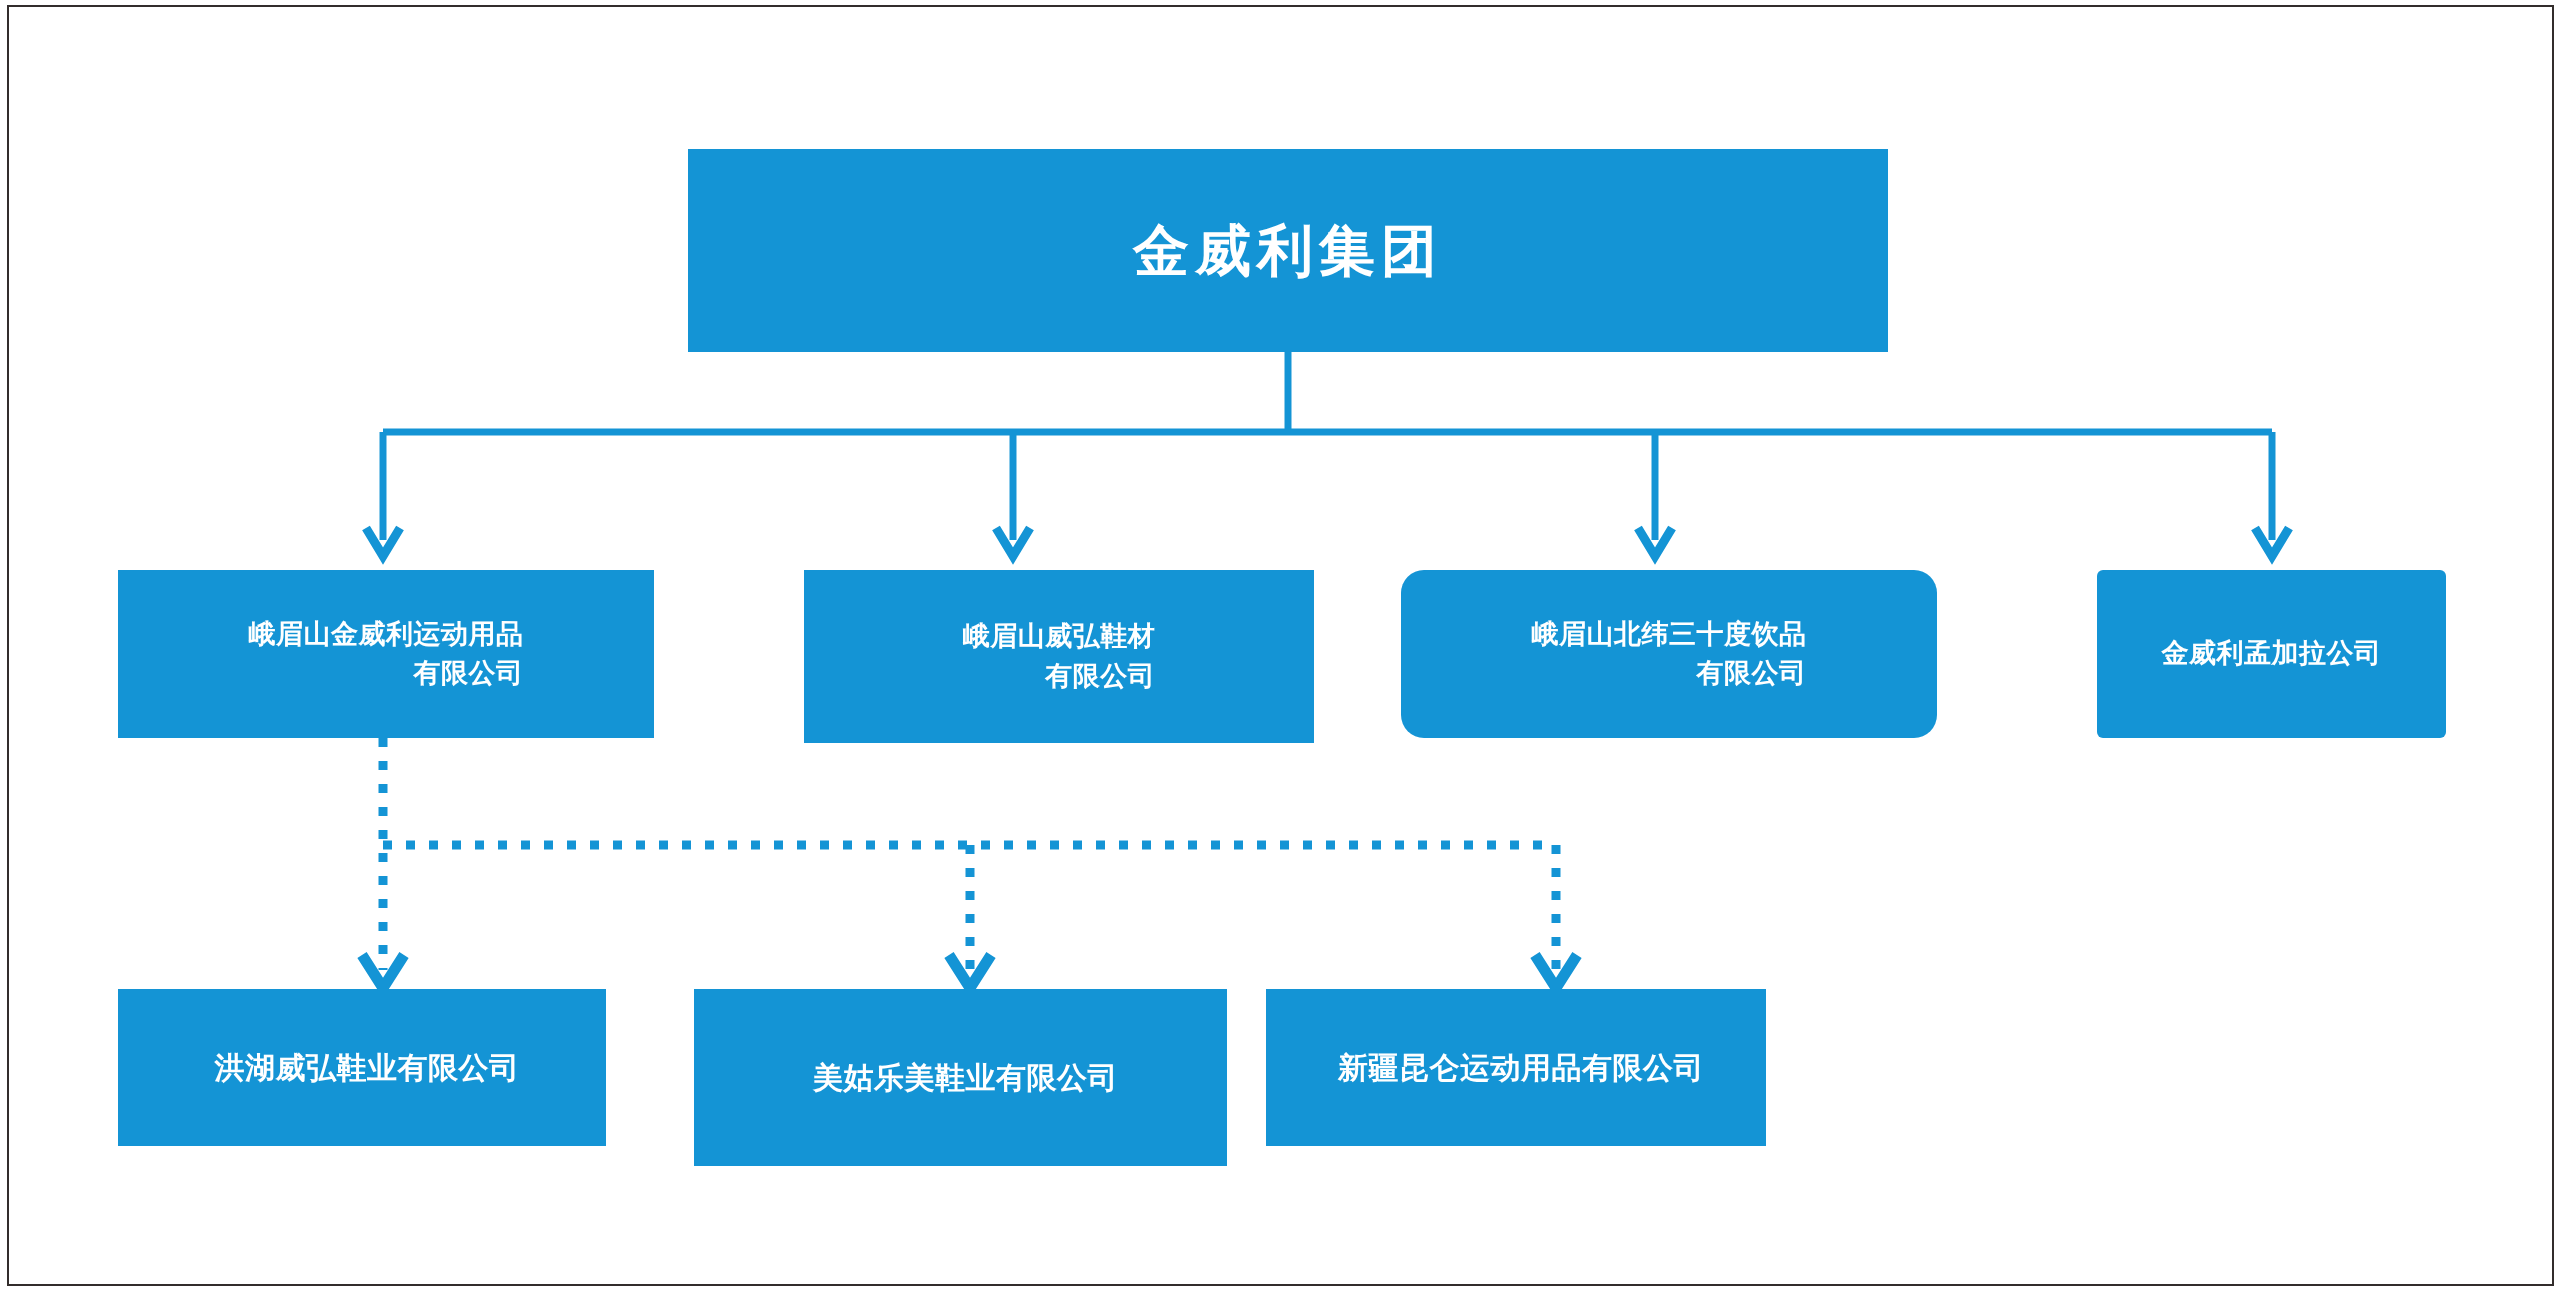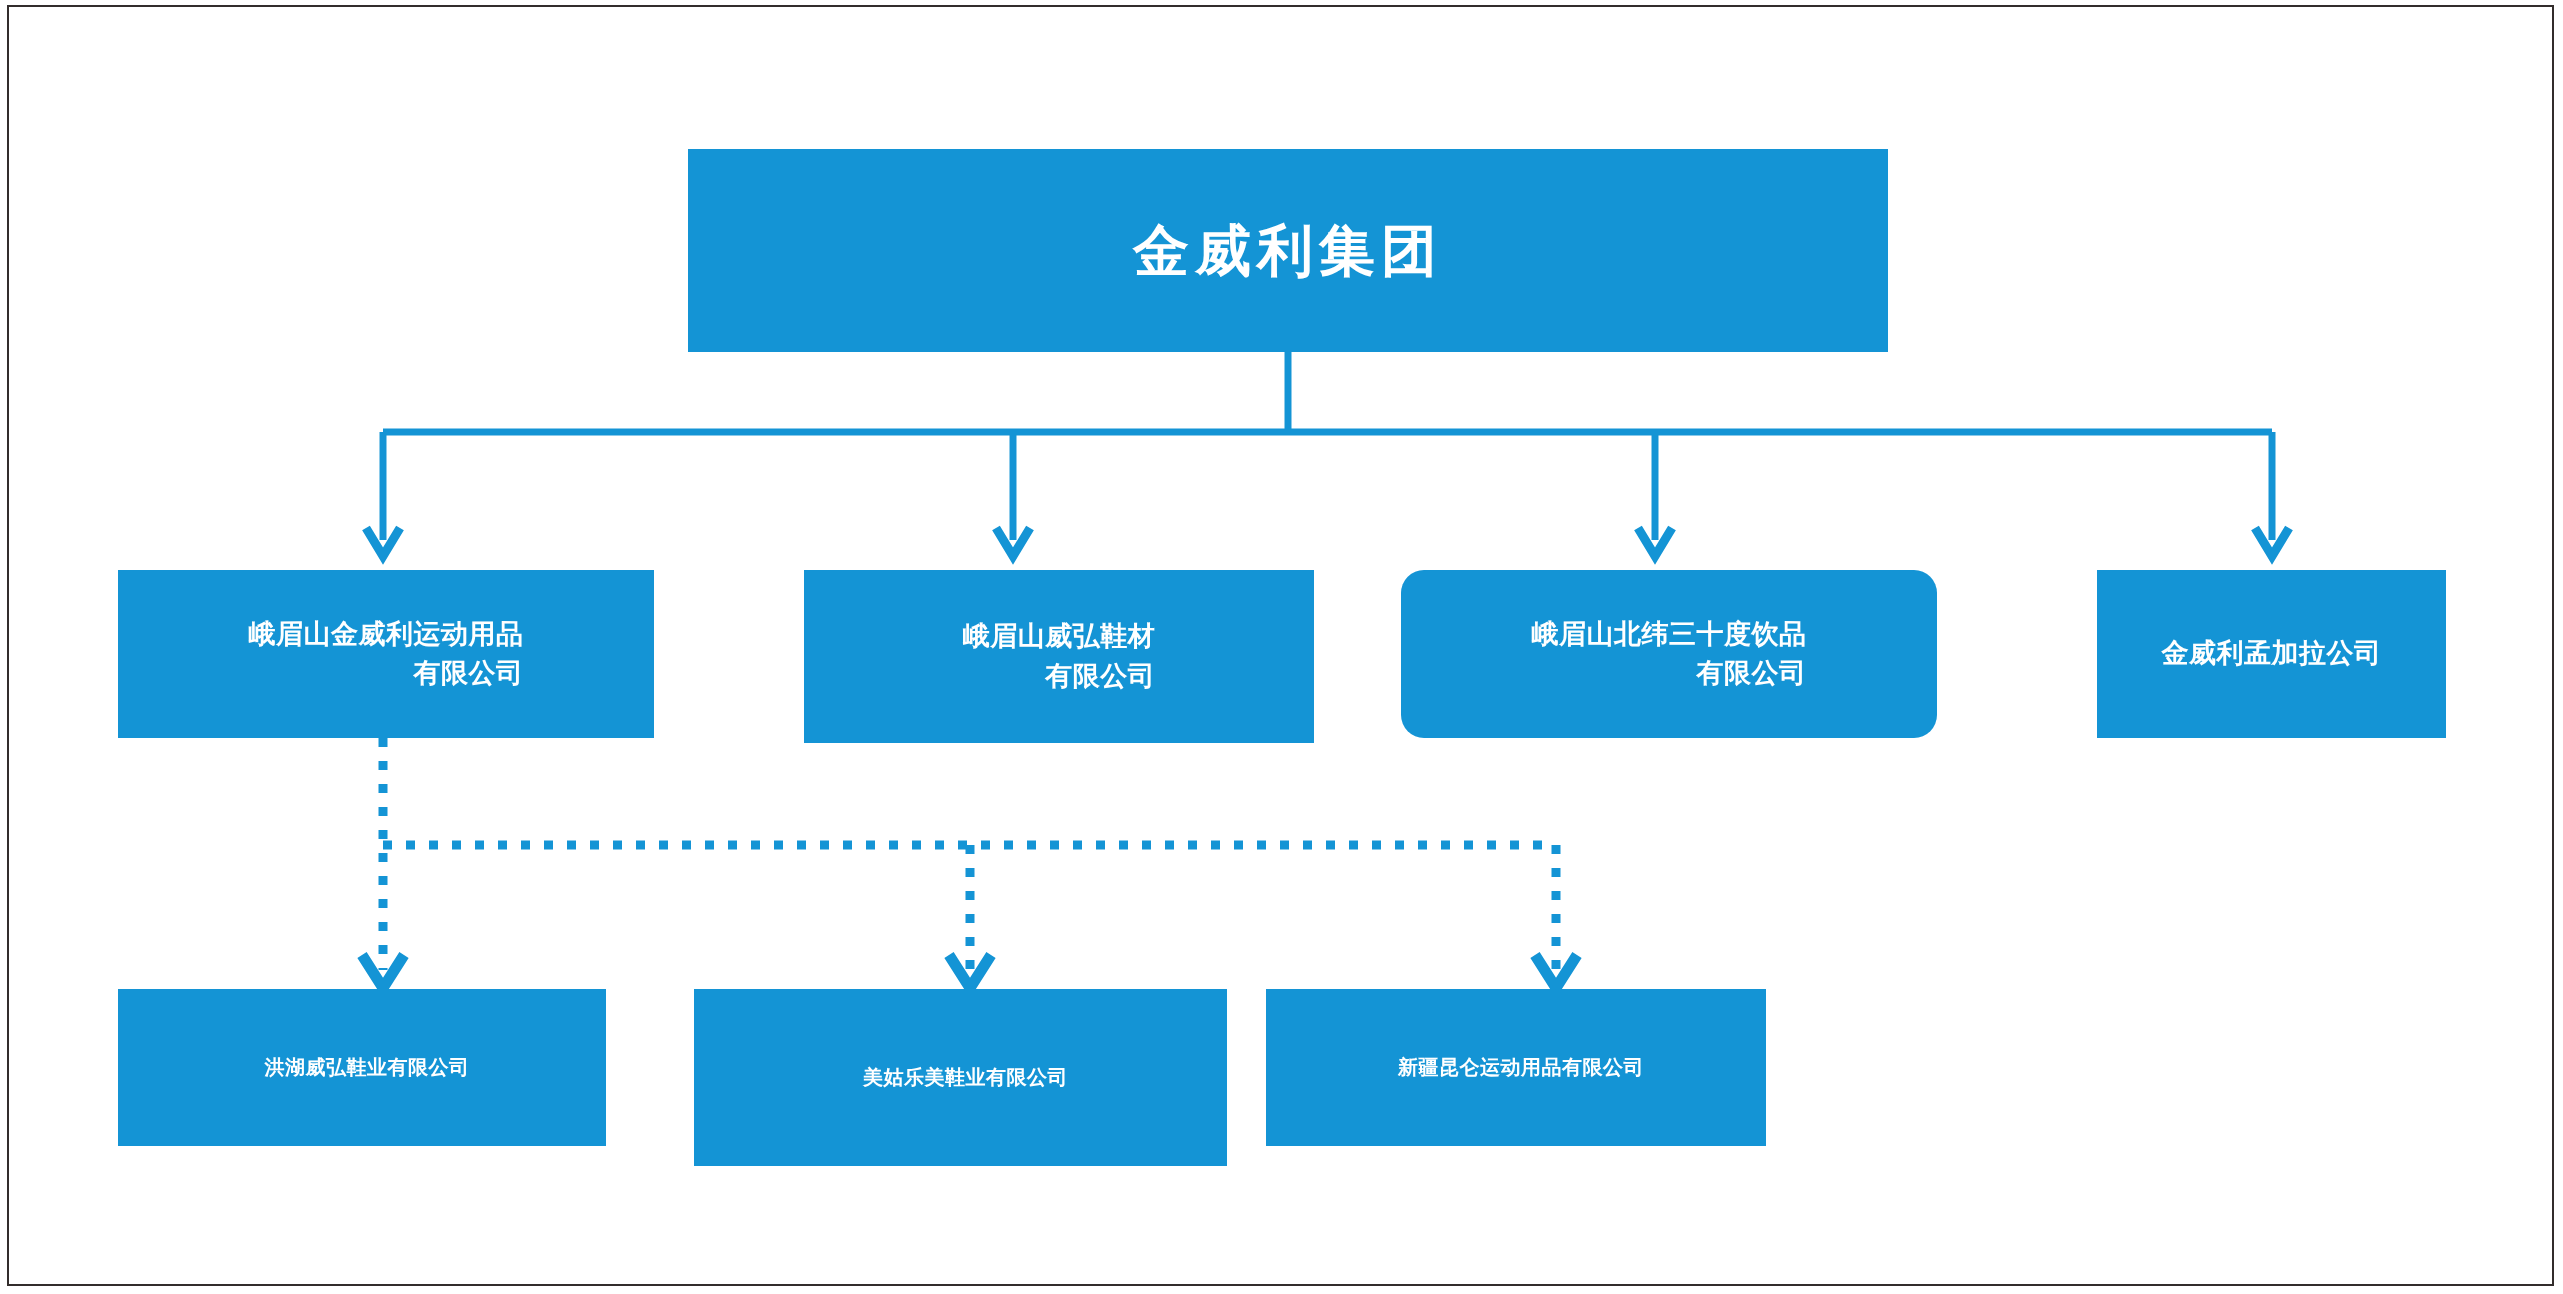--- a/index.html
+++ b/index.html
@@ -43,21 +43,21 @@
     letter-spacing: 0.5px;
     padding: 0 10px;
     white-space: pre-line;
   }
   .node.root {
     font-size: 56px;
     letter-spacing: 6px;
     line-height: 1.2;
   }
   .node.lvl2 { font-size: 27px; }
-  .node.lvl3 { font-size: 20px; padding-left: 20px; }
+  .node.lvl3 { font-size: 30px; padding-left: 20px; }
 
   
   #wires {
     position: absolute;
     left: 0;
     top: 0;
     width: 2563px;
     height: 1294px;
     pointer-events: none;
   }
@@ -101,21 +101,21 @@
 
   <div class="node lvl2" style="left:118px; top:570px; width:536px; height:168px;">峨眉山金威利运动用品
 有限公司</div>
 
   <div class="node lvl2" style="left:804px; top:570px; width:510px; height:173px;">峨眉山威弘鞋材
 有限公司</div>
 
   <div class="node lvl2" style="left:1401px; top:570px; width:536px; height:168px;border-radius:23px;">峨眉山北纬三十度饮品
 有限公司</div>
 
-  <div class="node lvl2" style="left:2097px; top:570px; width:349px; height:168px;">金威利孟加拉公司</div>
+  <div class="node lvl2" style="left:2097px; top:570px; width:349px; height:168px;border-radius:6px;">金威利孟加拉公司</div>
 
   <div class="node lvl3" style="left:118px; top:989px; width:488px; height:157px;">洪湖威弘鞋业有限公司</div>
 
   <div class="node lvl3" style="left:694px; top:989px; width:533px; height:177px;">美姑乐美鞋业有限公司</div>
 
   <div class="node lvl3" style="left:1266px; top:989px; width:500px; height:157px;">新疆昆仑运动用品有限公司</div>
 
 </div>
 
 </body></html>

